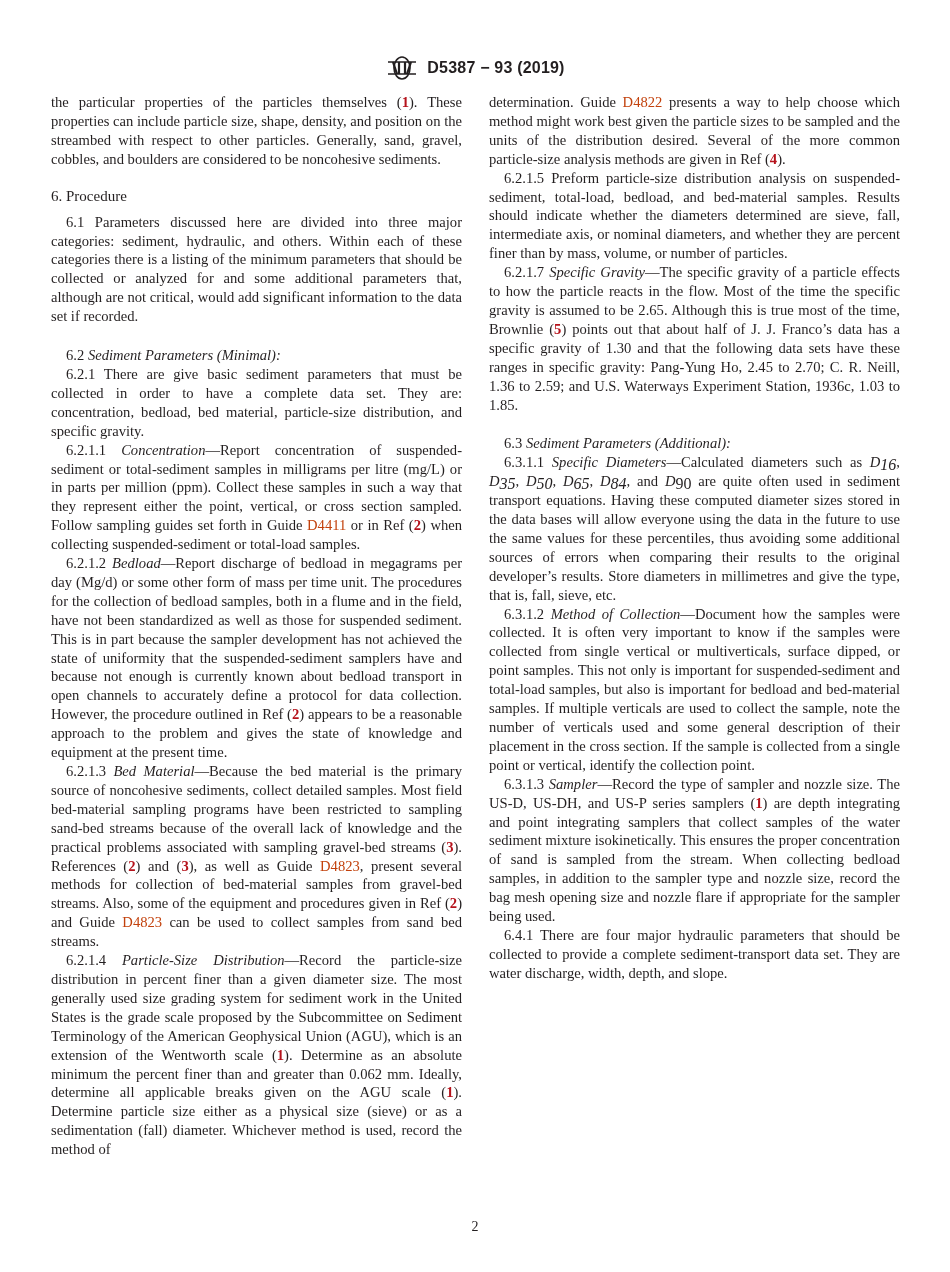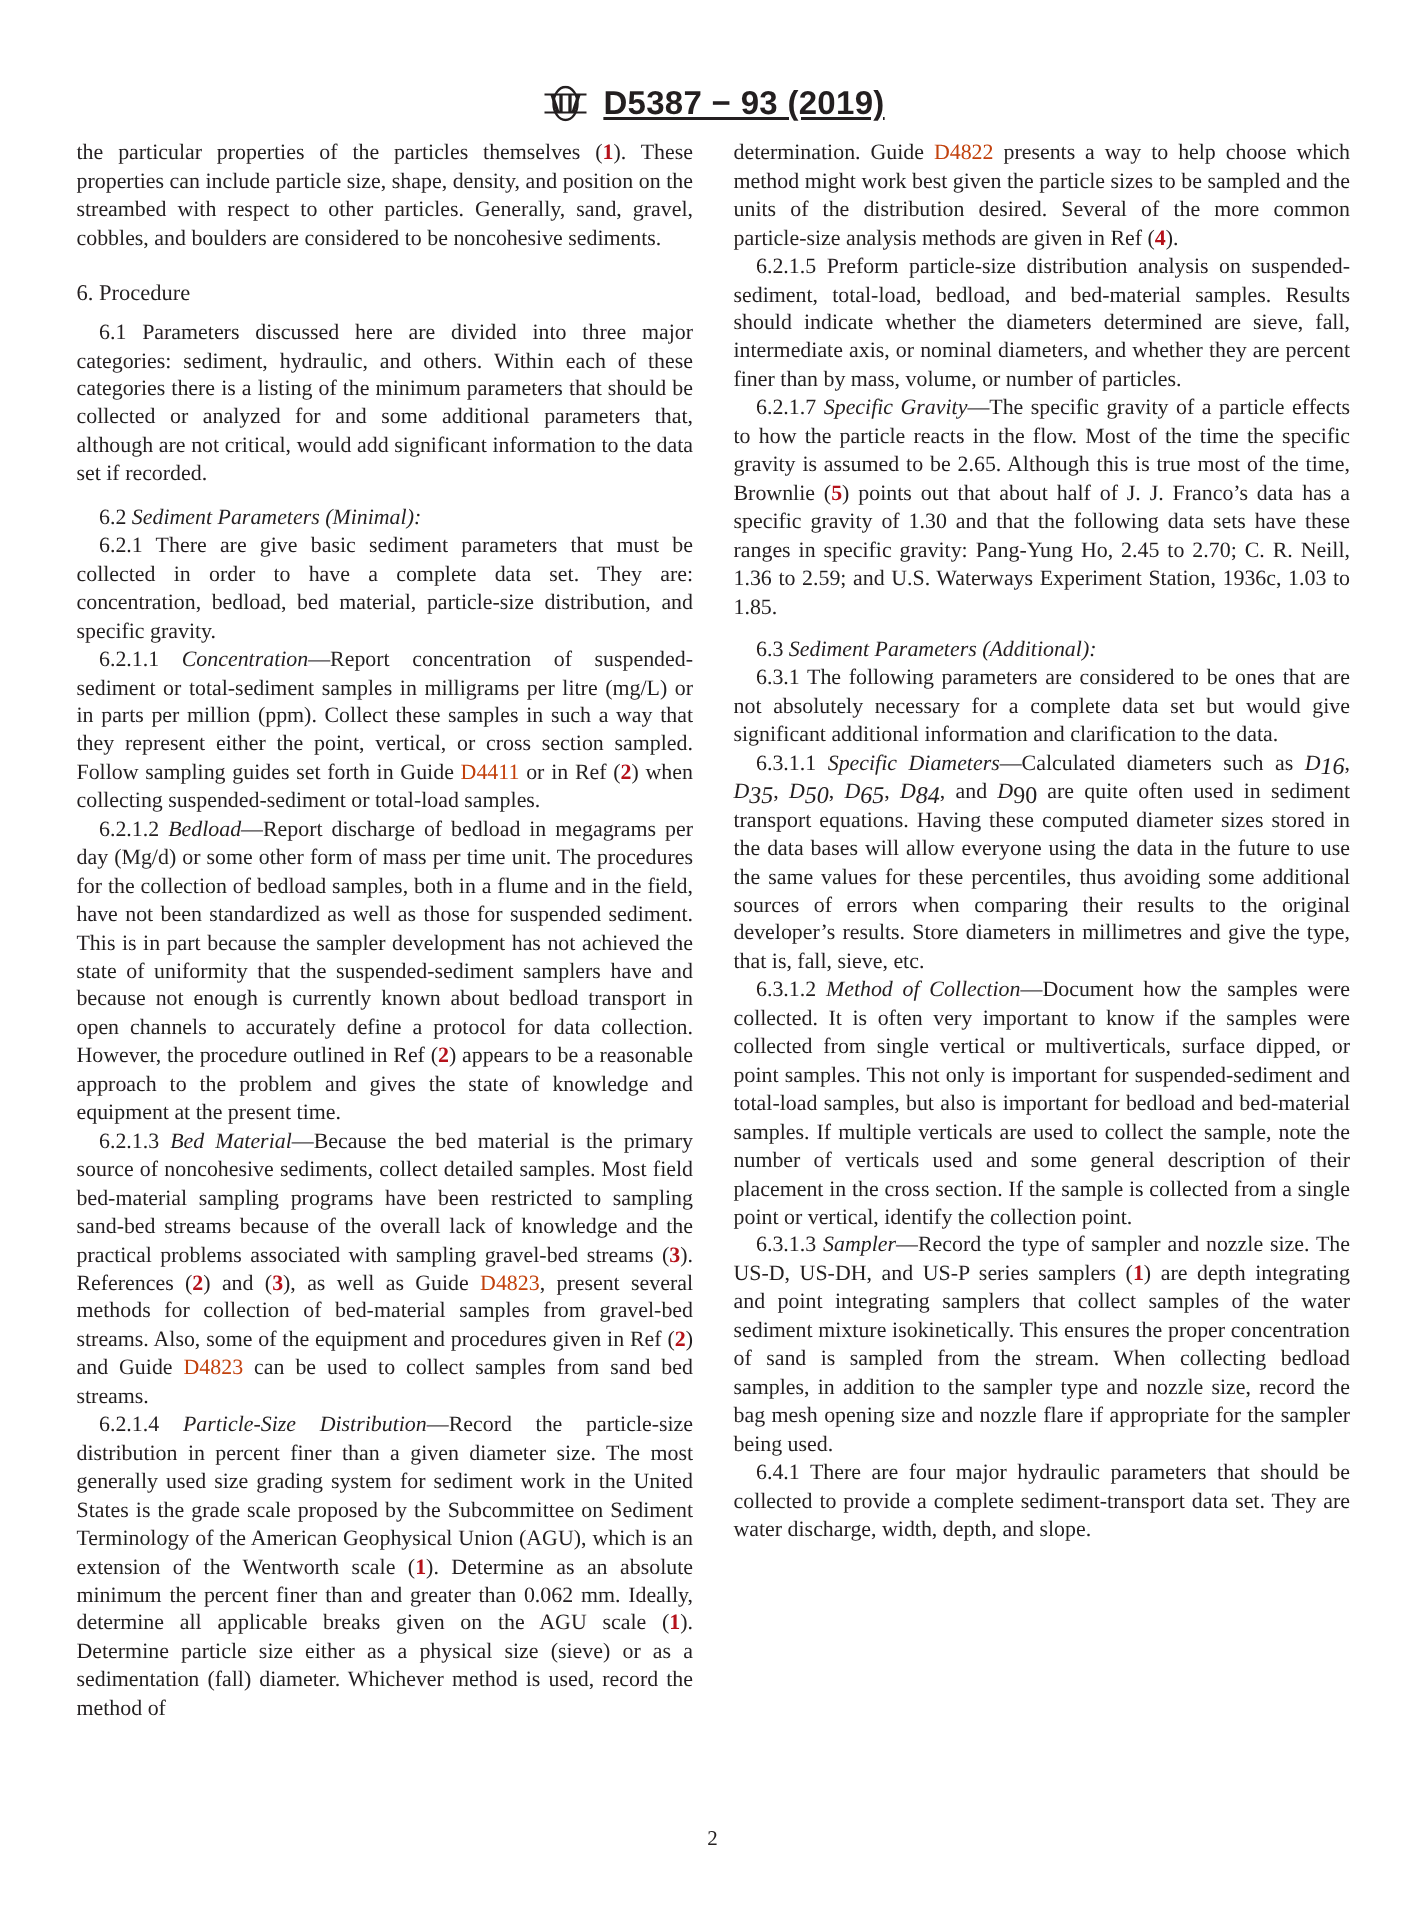--- a/index.html
+++ b/index.html
@@ -1,26 +1,26 @@
 <!DOCTYPE html>
 <html><head>
   <meta charset="utf-8">
   <style>
     html, body { margin: 0; padding: 0; background: #ffffff; }
     body { width: 950px; height: 1272px; position: relative; overflow: hidden; font-family: "Liberation Serif", serif; color: #231f20; }
     .header { position: absolute; top: 56px; left: 0; width: 950px; text-align: center; height: 26px; }
     .header-inner { display: inline-flex; align-items: center; gap: 8px; }
     .logo { width: 34px; height: 24px; display: inline-block; }
-    .designation { font-family: "Liberation Sans", sans-serif; font-weight: bold; font-size: 22px; color: #231f20; letter-spacing: 0.2px; text-decoration: underline; }
+    .designation { font-family: "Liberation Sans", sans-serif; font-weight: bold; font-size: 16px; color: #231f20; letter-spacing: 0.2px; }
     .col { position: absolute; top: 93px; width: 411px; font-size: 14.6px; line-height: 18.9px; text-align: justify; }
     .col-left { left: 51px; }
     .col-right { left: 489px; }
     .col p { margin: 0; text-indent: 15px; }
     .col p.noindent { text-indent: 0; }
-    .col p.gap { margin-top: 10px; }
+    .col p.gap { margin-top: 20px; }
     .col h2 { font-size: 15px; font-weight: normal; margin: 18px 0 7px 0; line-height: 19px; }
     .ref { color: #b5121b; font-weight: bold; }
     .link { color: #c2410c; }
     em { }
     sub { font-size: 16px; vertical-align: -3px; line-height: 0; }
     .page-number { position: absolute; top: 1219px; left: 0; width: 950px; text-align: center; font-size: 14px; }
   </style>
 </head>
 <body>
 
@@ -65,21 +65,20 @@
   <p class="noindent">
     <span>determination. Guide </span><span class="link">D4822</span><span> presents a way to help choose which method might work best given the particle sizes to be sampled and the units of the distribution desired. Several of the more common particle-size analysis methods are given in Ref (</span><span class="ref">4</span><span>).</span>
   </p>
   <p>6.2.1.5 Preform particle-size distribution analysis on suspended-sediment, total-load, bedload, and bed-material samples. Results should indicate whether the diameters determined are sieve, fall, intermediate axis, or nominal diameters, and whether they are percent finer than by mass, volume, or number of particles.</p>
   <p>
     <span>6.2.1.7 </span><em>Specific Gravity</em><span>—The specific gravity of a particle effects to how the particle reacts in the flow. Most of the time the specific gravity is assumed to be 2.65. Although this is true most of the time, Brownlie (</span><span class="ref">5</span><span>) points out that about half of J. J. Franco’s data has a specific gravity of 1.30 and that the following data sets have these ranges in specific gravity: Pang-Yung Ho, 2.45 to 2.70; C. R. Neill, 1.36 to 2.59; and U.S. Waterways Experiment Station, 1936c, 1.03 to 1.85.</span>
   </p>
   <p class="gap">
     <span>6.3 </span><em>Sediment Parameters (Additional):</em>
   </p>
-  <p>6.3.1 The following parameters are considered to be ones that are not absolutely necessary for a complete data set but would give significant additional information and clarification to the data.</p>
   <p>
     <span>6.3.1.1 </span><em>Specific Diameters</em><span>—Calculated diameters such as </span><em>D</em><sub><em>16</em></sub><span>, </span><em>D</em><sub><em>35</em></sub><span>, </span><em>D</em><sub><em>50</em></sub><span>, </span><em>D</em><sub><em>65</em></sub><span>, </span><em>D</em><sub><em>84</em></sub><span>, and </span><em>D</em><sub><span>90</span></sub><span> are quite often used in sediment transport equations. Having these computed diameter sizes stored in the data bases will allow everyone using the data in the future to use the same values for these percentiles, thus avoiding some additional sources of errors when comparing their results to the original developer’s results. Store diameters in millimetres and give the type, that is, fall, sieve, etc.</span>
   </p>
   <p>
     <span>6.3.1.2 </span><em>Method of Collection</em><span>—Document how the samples were collected. It is often very important to know if the samples were collected from single vertical or multiverticals, surface dipped, or point samples. This not only is important for suspended-sediment and total-load samples, but also is important for bedload and bed-material samples. If multiple verticals are used to collect the sample, note the number of verticals used and some general description of their placement in the cross section. If the sample is collected from a single point or vertical, identify the collection point.</span>
   </p>
   <p>
     <span>6.3.1.3 </span><em>Sampler</em><span>—Record the type of sampler and nozzle size. The US-D, US-DH, and US-P series samplers (</span><span class="ref">1</span><span>) are depth integrating and point integrating samplers that collect samples of the water sediment mixture isokinetically. This ensures the proper concentration of sand is sampled from the stream. When collecting bedload samples, in addition to the sampler type and nozzle size, record the bag mesh opening size and nozzle flare if appropriate for the sampler being used.</span>
   </p>
   <p>6.4.1 There are four major hydraulic parameters that should be collected to provide a complete sediment-transport data set. They are water discharge, width, depth, and slope.</p>

